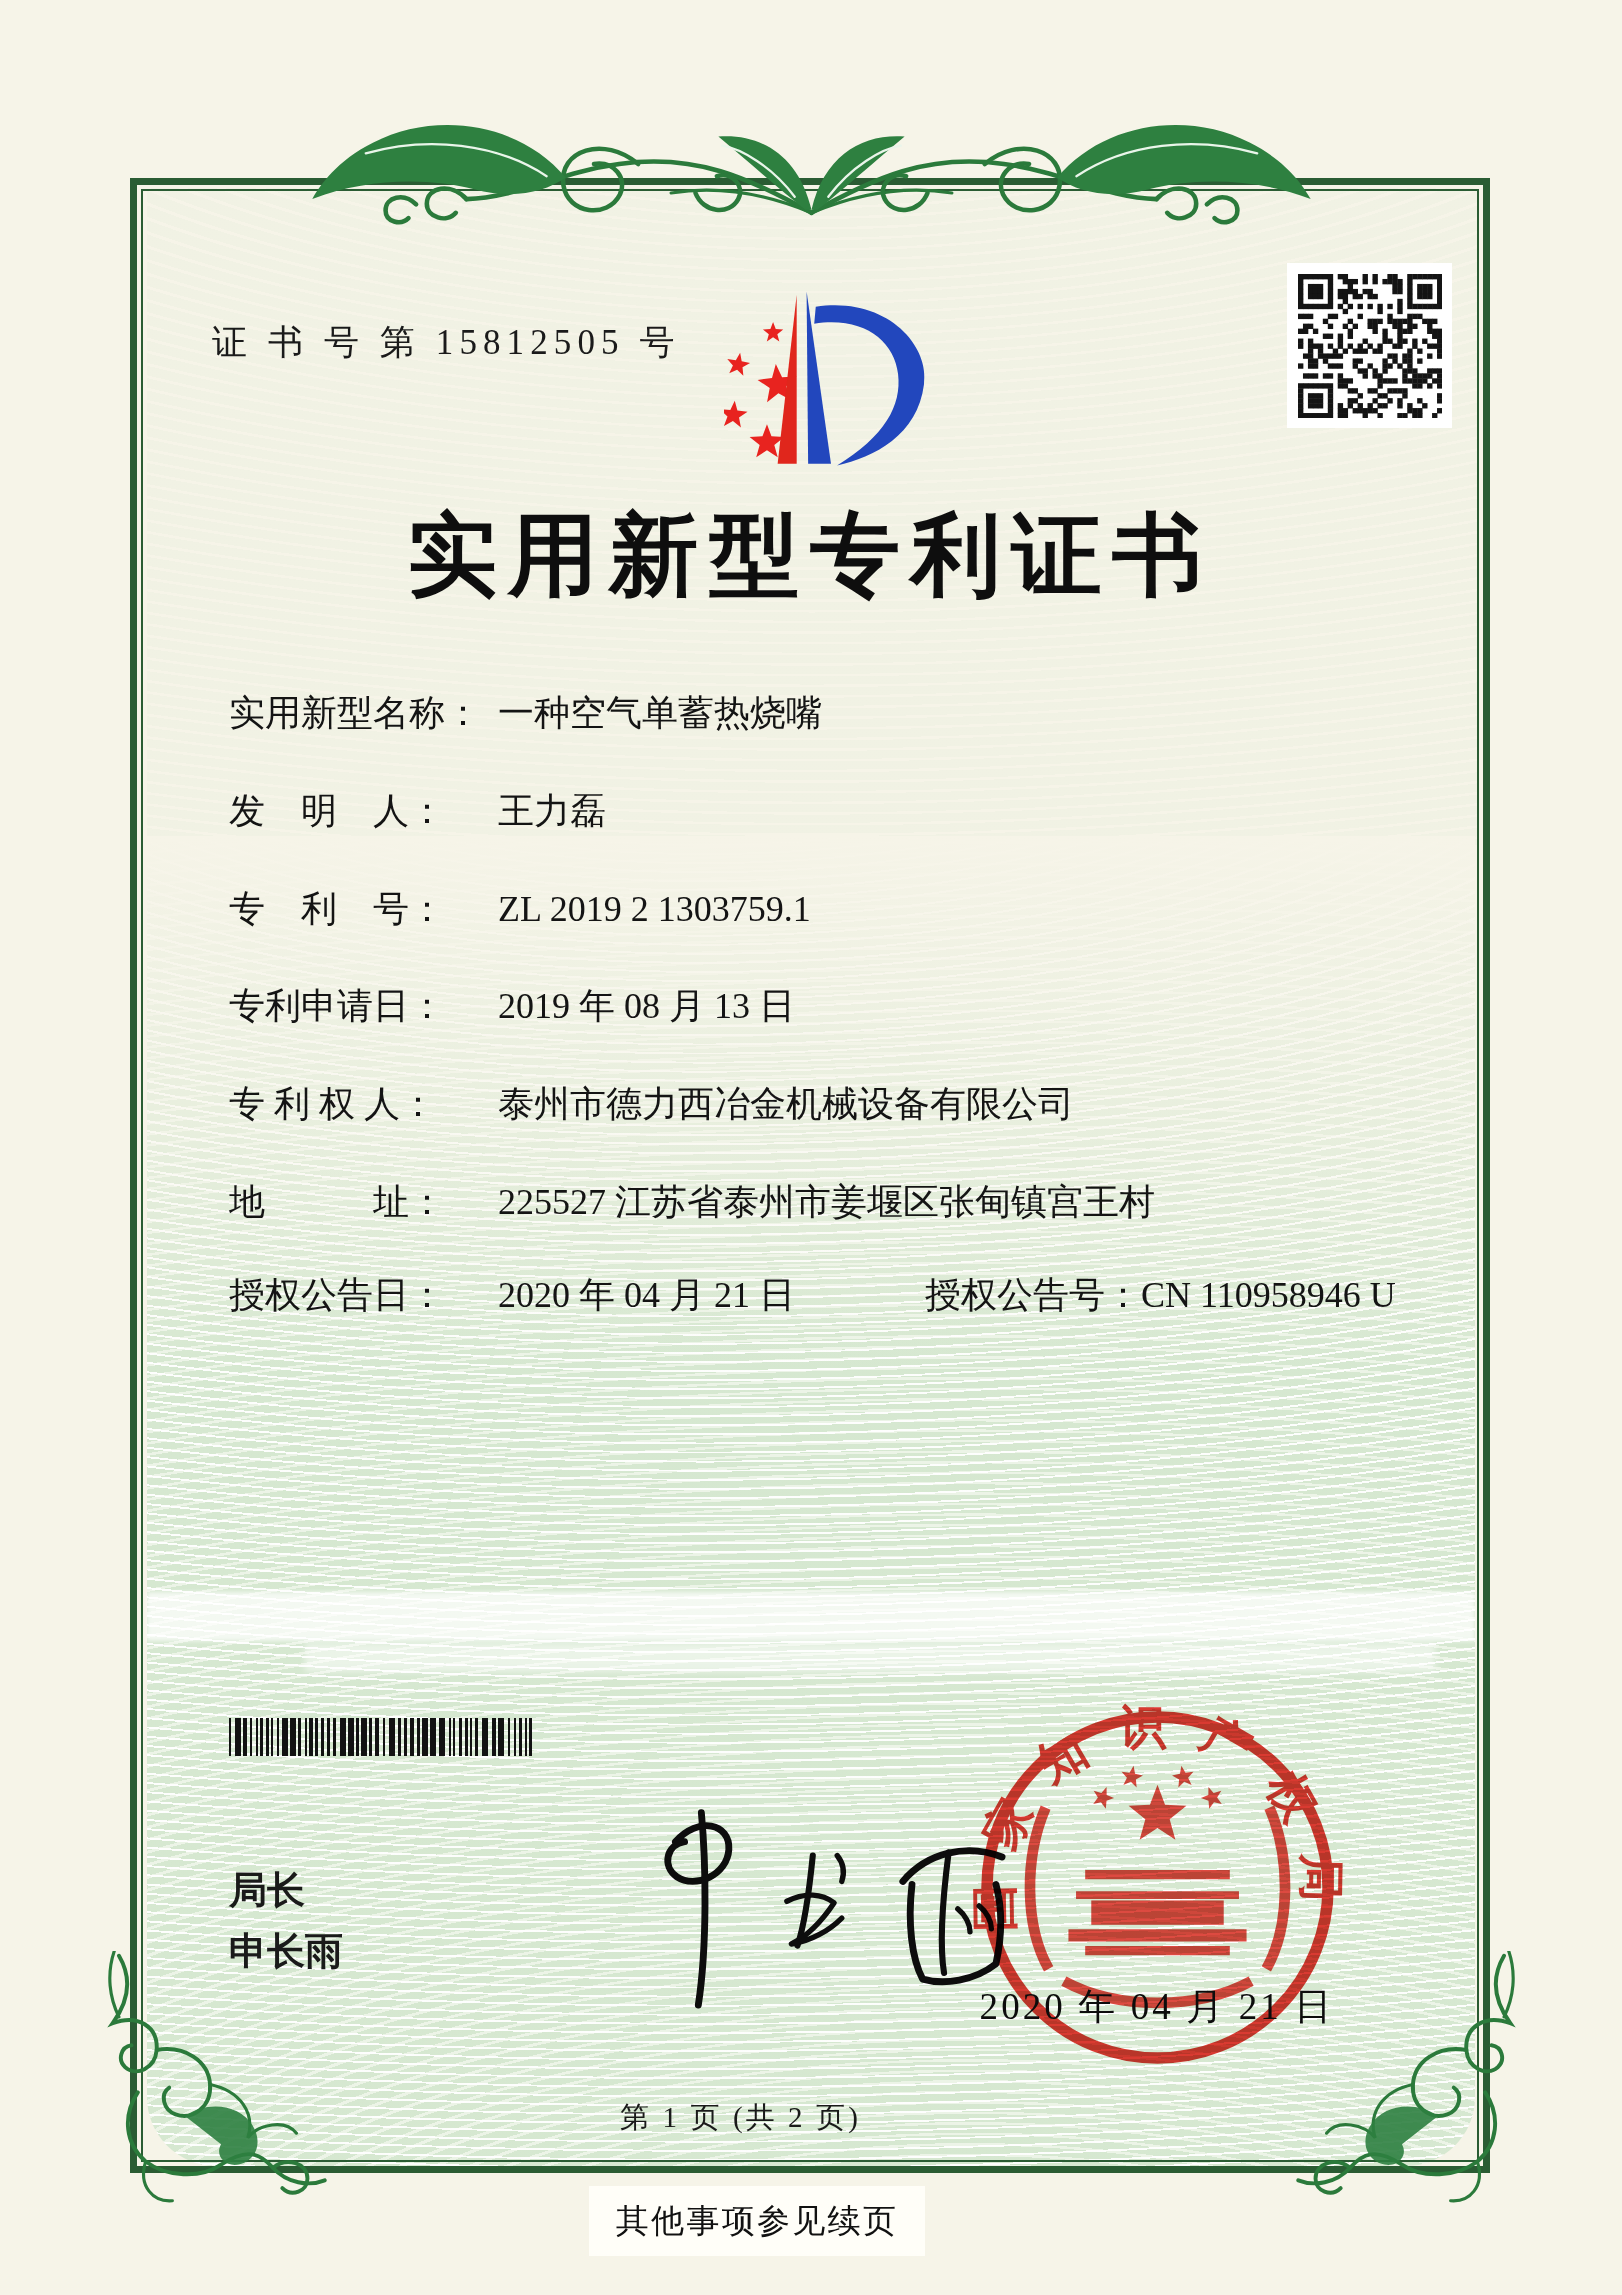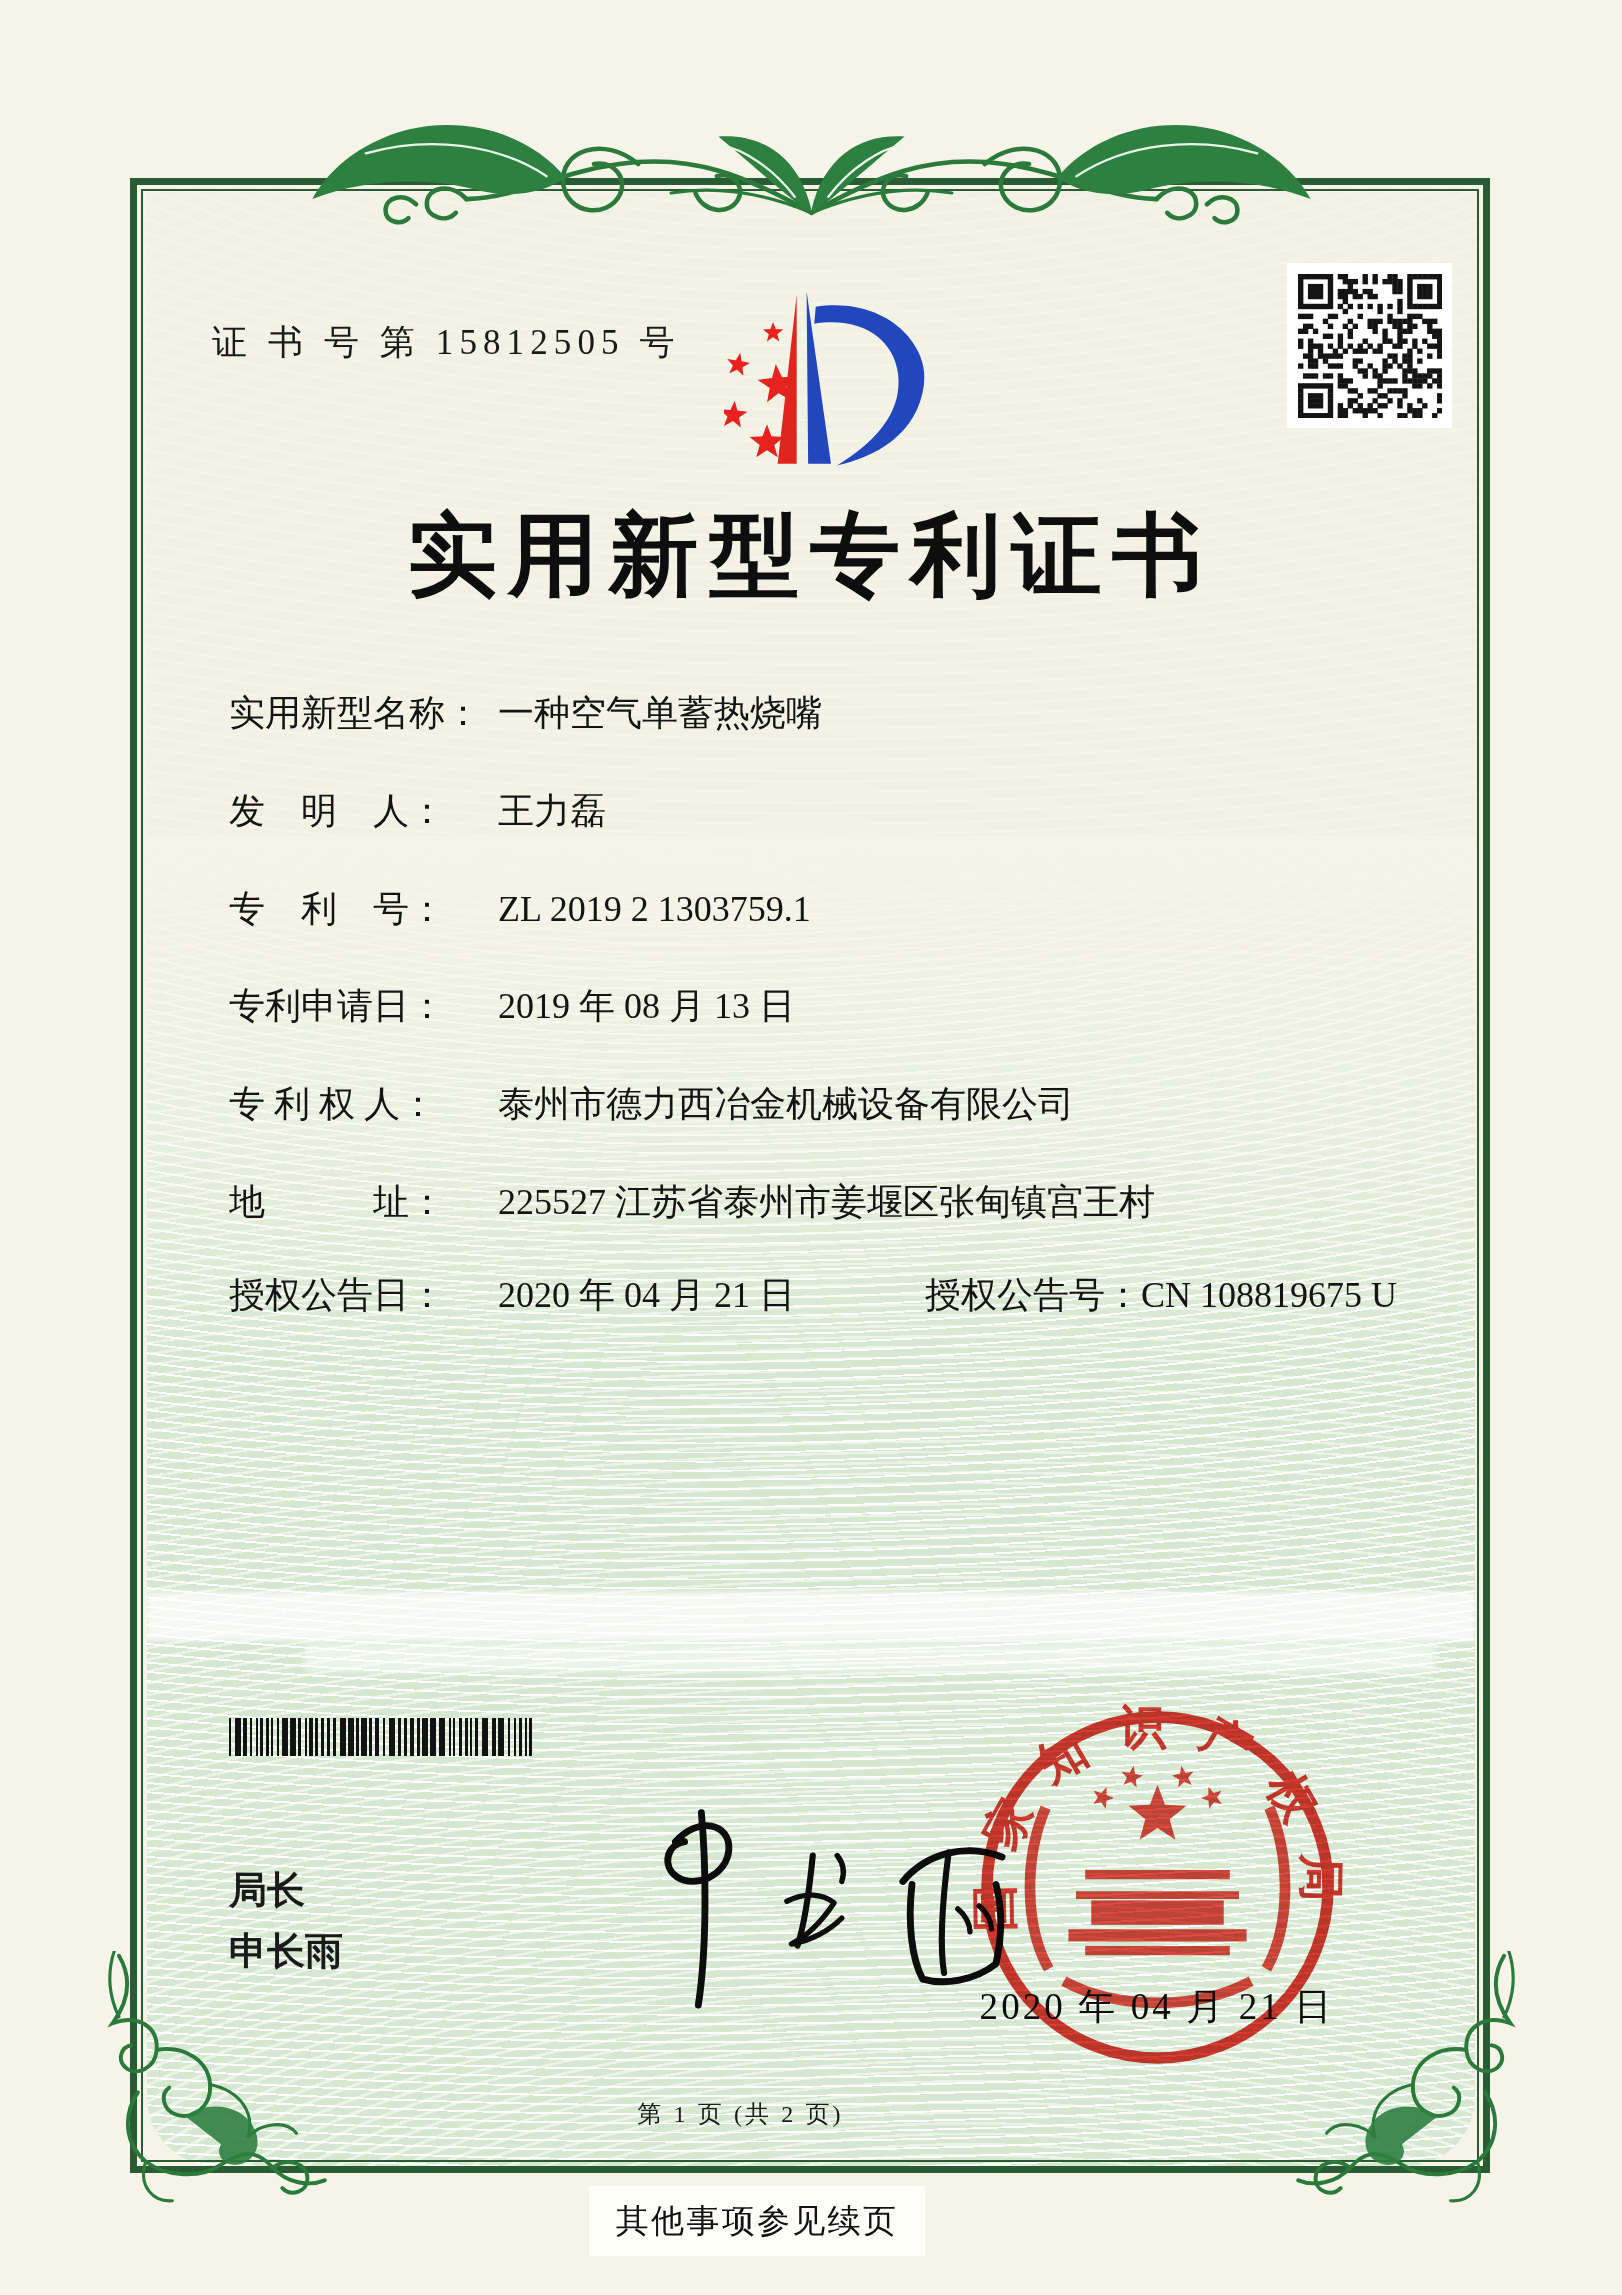--- a/index.html
+++ b/index.html
@@ -41,21 +41,21 @@
   #body-text{left:227px;top:1342px;width:1174px;font-size:33px;line-height:45px;text-align:justify;z-index:4;color:#131313;}
   #body-text p{margin:0;text-indent:2em;}
   
   #barcode{left:229px;top:1718px;width:313px;height:38px;z-index:4;display:flex;align-items:stretch;}
   #barcode i{background:#121212;flex:0 0 auto;}
   #director-label{left:229px;top:1865px;font-size:38px;font-weight:bold;z-index:4;}
   #director-name{left:229px;top:1926px;font-size:38px;font-weight:bold;z-index:4;}
   #signature{left:622px;top:1808px;width:435px;height:214px;z-index:4;}
   #seal{left:971px;top:1701px;width:373px;height:373px;z-index:5;opacity:.93;mix-blend-mode:multiply;filter:blur(0.3px);}
   #seal-date{left:977px;top:1982px;width:360px;text-align:center;font-size:37px;letter-spacing:3.1px;color:#0c0c0c;z-index:6;}
-  #page-info{left:603px;top:2098px;width:275px;text-align:center;font-size:24px;letter-spacing:3.1px;z-index:4;}
+  #page-info{left:603px;top:2098px;width:275px;text-align:center;font-size:29px;letter-spacing:3.1px;z-index:4;}
   #note-box{left:589px;top:2186px;width:336px;height:70px;background:#fffef8;z-index:4;display:flex;align-items:center;justify-content:center;}
   #note-text{font-size:33px;letter-spacing:2.3px;color:#111;}
 </style>
 </head>
 <body>
 
 <div class="abs" id="texture-top"></div>
 <div class="abs" id="guilloche"></div>
 <div class="abs" id="guilloche-fade"></div>
 <div class="abs smudge" id="smudge1"></div>
@@ -513,21 +513,21 @@
 <div class="abs field-row" id="fr4">
   <span class="f-label">专 利 权 人：</span><span class="f-value">泰州市德力西冶金机械设备有限公司</span>
 </div>
 <div class="abs field-row" id="fr5">
   <span class="f-label">地　　　址：</span><span class="f-value">225527  江苏省泰州市姜堰区张甸镇宫王村</span>
 </div>
 <div class="abs field-row" id="fr6">
   <span class="f-label">授权公告日：</span><span class="f-value">2020 年 04 月 21 日</span>
 </div>
 <div class="abs field-row" id="fr7">
-  <span class="f-label nolw">授权公告号：</span><span class="f-value">CN 108819675 U</span>
+  <span class="f-label nolw">授权公告号：</span><span class="f-value">CN 110958946 U</span>
 </div>
 
 <div class="abs" id="body-text">
 </div>
 
 <div class="abs" id="barcode">
     <i style="width: 2.3px; margin-right: 3.8px;"></i>
     <i style="width: 6.1px; margin-right: 2.3px;"></i>
     <i style="width: 3.8px; margin-right: 2.3px;"></i>
     <i style="width: 2.3px; margin-right: 3.8px;"></i>

